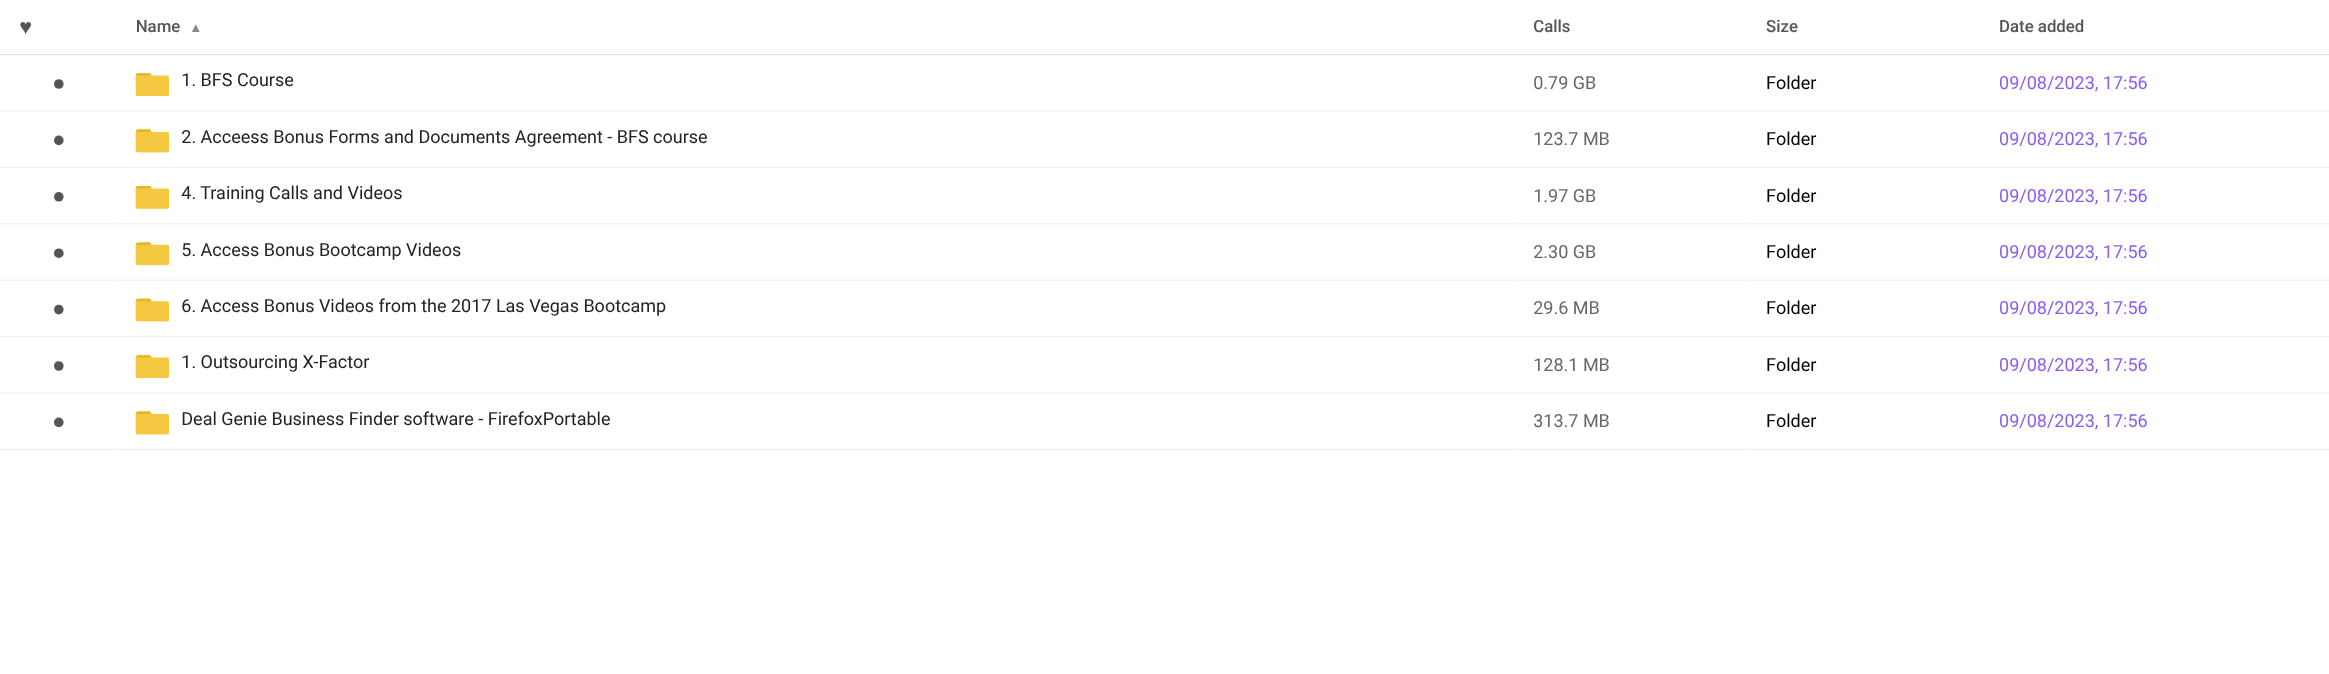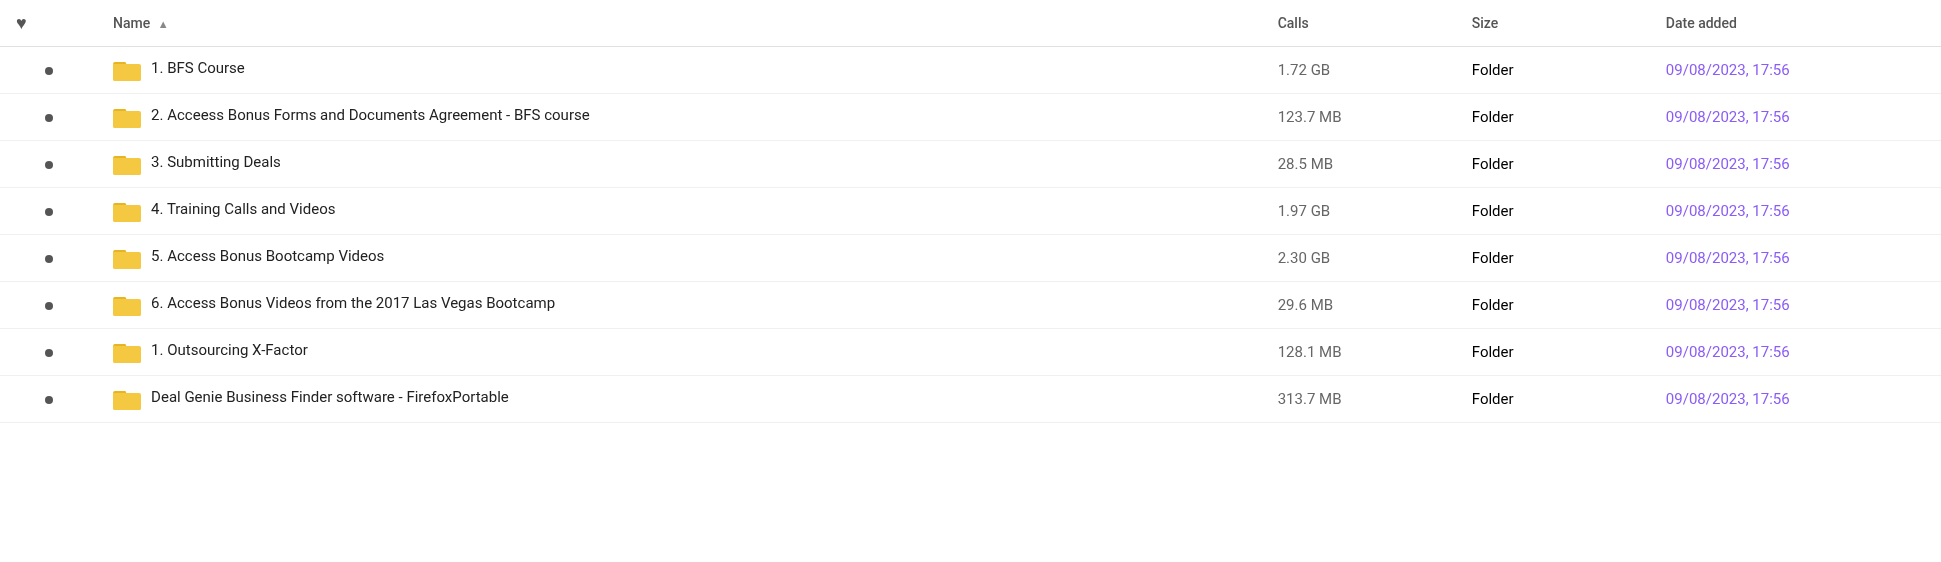--- a/index.html
+++ b/index.html
@@ -147,59 +147,40 @@
       <rect x="0" y="5" width="28" height="17" rx="2" ry="2" fill="#F5C842"></rect>
       <rect x="0" y="5" width="12" height="4" rx="1" ry="1" fill="#F5C842"></rect>
       <path d="M0 7 Q0 5 2 5 L11 5 L13 3 L2 3 Q0 3 0 5 Z" fill="#e8b830"></path>
       <rect x="0" y="7" width="28" height="15" rx="2" ry="2" fill="#F5C842"></rect>
       <rect x="0" y="5" width="14" height="4" rx="1" ry="1" fill="#F5C842"></rect>
       <path d="M1 5 L1 5 Q1 3 3 3 L11 3 Q12.5 3 13.5 5 Z" fill="#e6b520"></path>
     </svg></span>
             <span class="name-text">1. BFS Course</span>
           </div>
         </td>
-        <td class="col-size">1.72 GB</td>
+        <td class="col-size">0.79 GB</td>
         <td class="col-type">Folder</td>
         <td class="col-date">09/08/2023, 17:56</td>
       </tr>
       <tr>
         <td class="col-favorite"><span class="favorite-dot"></span></td>
         <td class="col-name">
           <div class="name-cell">
             <span class="folder-icon"><svg viewBox="0 0 28 22" xmlns="http://www.w3.org/2000/svg">
       <rect x="0" y="5" width="28" height="17" rx="2" ry="2" fill="#F5C842"></rect>
       <rect x="0" y="5" width="12" height="4" rx="1" ry="1" fill="#F5C842"></rect>
       <path d="M0 7 Q0 5 2 5 L11 5 L13 3 L2 3 Q0 3 0 5 Z" fill="#e8b830"></path>
       <rect x="0" y="7" width="28" height="15" rx="2" ry="2" fill="#F5C842"></rect>
       <rect x="0" y="5" width="14" height="4" rx="1" ry="1" fill="#F5C842"></rect>
       <path d="M1 5 L1 5 Q1 3 3 3 L11 3 Q12.5 3 13.5 5 Z" fill="#e6b520"></path>
     </svg></span>
             <span class="name-text">2. Acceess Bonus Forms and Documents Agreement - BFS course</span>
           </div>
         </td>
         <td class="col-size">123.7 MB</td>
-        <td class="col-type">Folder</td>
-        <td class="col-date">09/08/2023, 17:56</td>
-      </tr>
-      <tr>
-        <td class="col-favorite"><span class="favorite-dot"></span></td>
-        <td class="col-name">
-          <div class="name-cell">
-            <span class="folder-icon"><svg viewBox="0 0 28 22" xmlns="http://www.w3.org/2000/svg">
-      <rect x="0" y="5" width="28" height="17" rx="2" ry="2" fill="#F5C842"></rect>
-      <rect x="0" y="5" width="12" height="4" rx="1" ry="1" fill="#F5C842"></rect>
-      <path d="M0 7 Q0 5 2 5 L11 5 L13 3 L2 3 Q0 3 0 5 Z" fill="#e8b830"></path>
-      <rect x="0" y="7" width="28" height="15" rx="2" ry="2" fill="#F5C842"></rect>
-      <rect x="0" y="5" width="14" height="4" rx="1" ry="1" fill="#F5C842"></rect>
-      <path d="M1 5 L1 5 Q1 3 3 3 L11 3 Q12.5 3 13.5 5 Z" fill="#e6b520"></path>
-    </svg></span>
-            <span class="name-text">3. Submitting Deals</span>
-          </div>
-        </td>
-        <td class="col-size">28.5 MB</td>
         <td class="col-type">Folder</td>
         <td class="col-date">09/08/2023, 17:56</td>
       </tr>
       <tr>
         <td class="col-favorite"><span class="favorite-dot"></span></td>
         <td class="col-name">
           <div class="name-cell">
             <span class="folder-icon"><svg viewBox="0 0 28 22" xmlns="http://www.w3.org/2000/svg">
       <rect x="0" y="5" width="28" height="17" rx="2" ry="2" fill="#F5C842"></rect>
       <rect x="0" y="5" width="12" height="4" rx="1" ry="1" fill="#F5C842"></rect>

